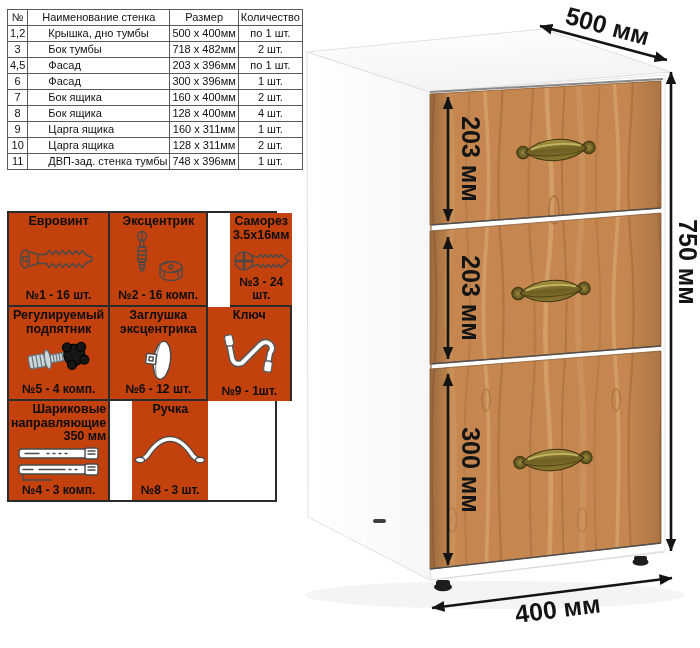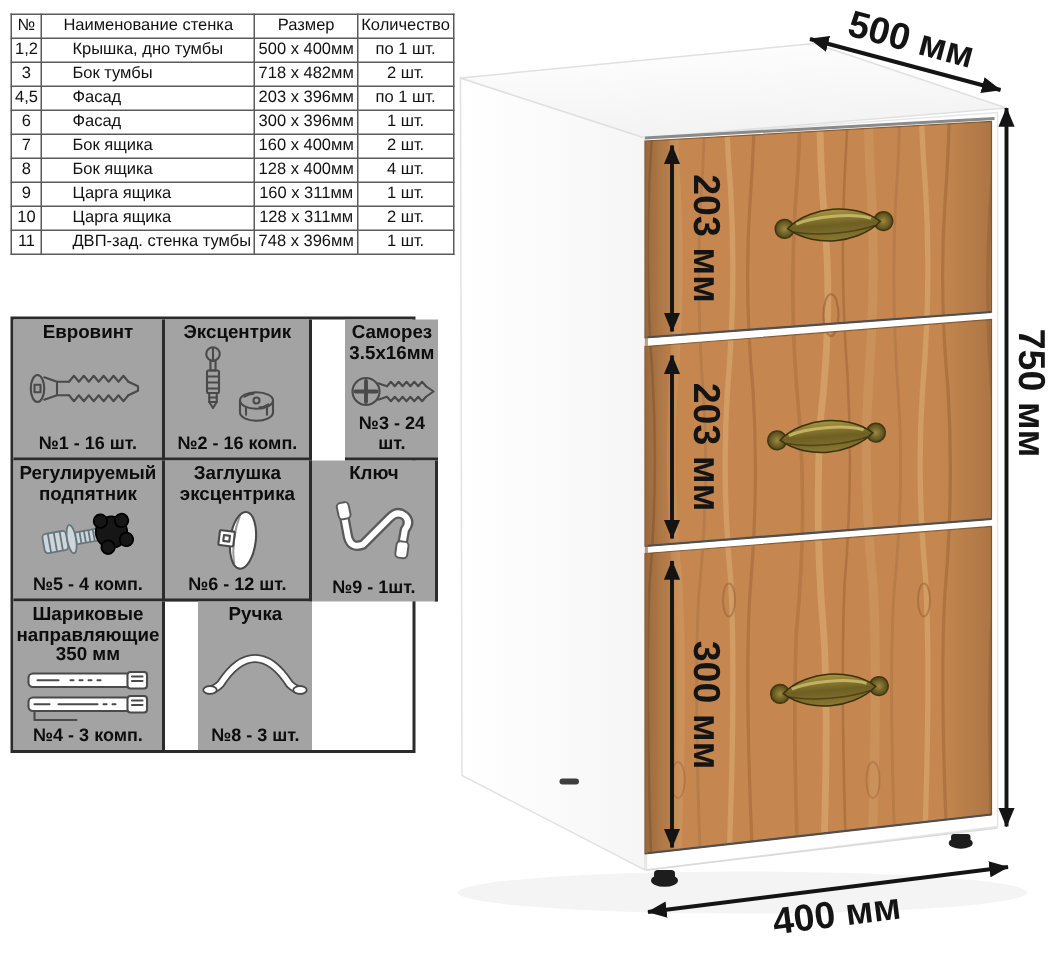--- a/index.html
+++ b/index.html
@@ -16,23 +16,23 @@
   #parts-table col.c-name{width:112px;}
   #parts-table col.c-size{width:70px;}
   #parts-table col.c-qty{width:66px;}
 
   
   #hardware{position:absolute;left:7px;top:211px;width:270px;height:291px;
             box-sizing:border-box;border:2px solid #2b2b2b;display:grid;
             grid-template-columns:1fr 0.96fr 0.97fr;grid-template-rows:94px 94px 1fr;}
   .hw-cell{box-sizing:border-box;border-right:2px solid #2b2b2b;border-bottom:2px solid #2b2b2b;
            display:flex;flex-direction:column;align-items:center;justify-content:space-between;
-           padding:2px 2px 3px 2px;text-align:center;background:#a3a3a3;}
+           padding:2px 2px 3px 2px;text-align:center;background:#c2410c;}
   .hw-cell.last-col{border-right:none;margin-left:22px;}
-  .hw-cell.last-row{border-bottom:none;}
+  .hw-cell.last-row{border-bottom:none;text-align:right;}
   .hw-title{font-weight:bold;font-size:12.5px;line-height:13.5px;color:#0d0d0d;}
   .hw-icon{flex:1;display:flex;align-items:center;justify-content:center;min-height:0;}
   .hw-count{font-weight:bold;font-size:12px;line-height:13px;color:#0d0d0d;}
 
   
   #cabinet-svg{position:absolute;left:0;top:0;}
   .dim-line{stroke:#141414;stroke-width:2.6;fill:none;}
   .dim-text{font-family:"Liberation Sans", sans-serif;font-weight:bold;fill:#141414;
             font-size:25px;}
   .icon{stroke:#4a4a4a;fill:none;stroke-width:1.4;stroke-linecap:round;stroke-linejoin:round;}

